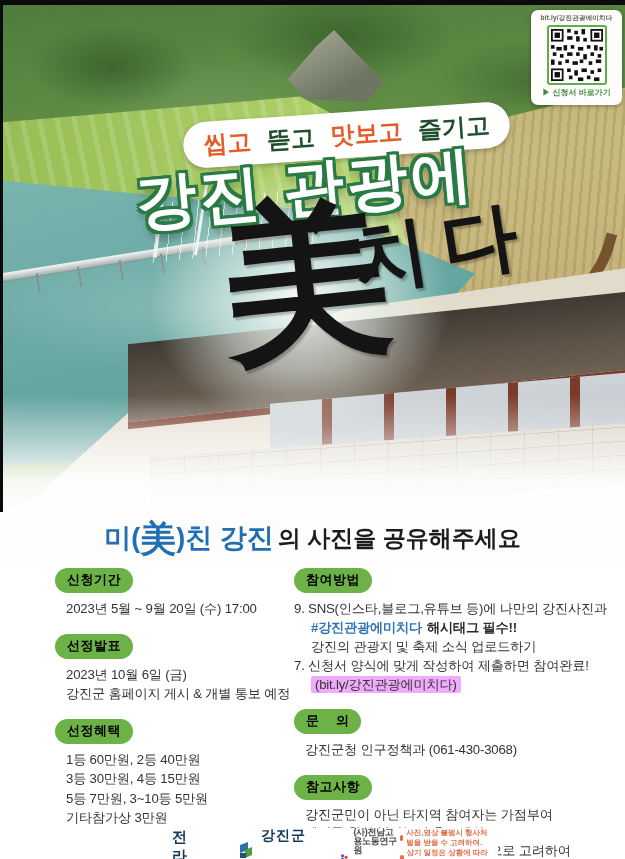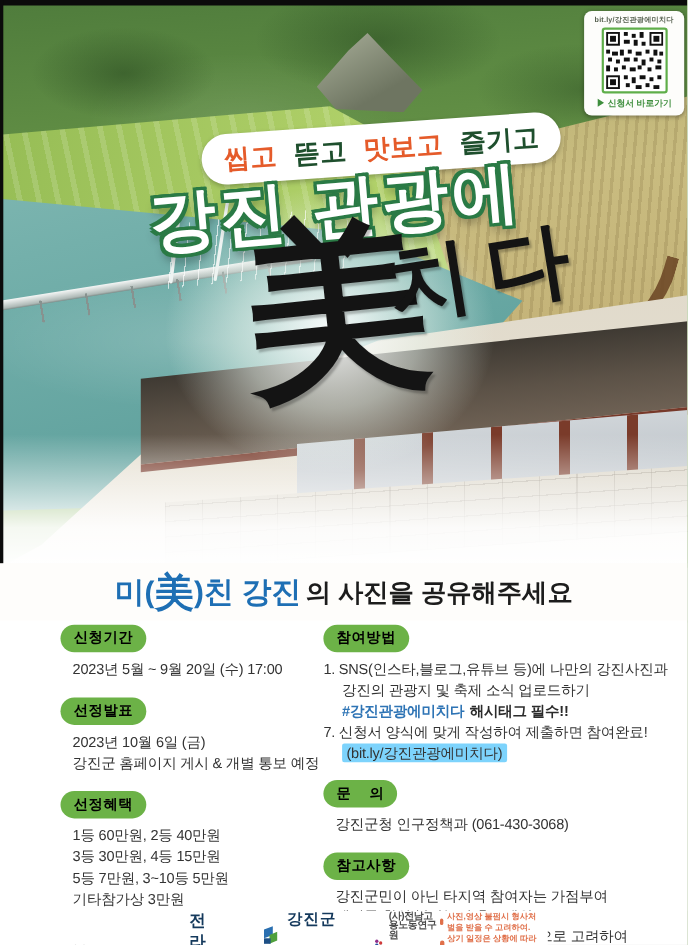--- a/index.html
+++ b/index.html
@@ -105,21 +105,21 @@
   .col-right{position:absolute;left:294px;top:2px;width:330px;}
   .sec{margin-bottom:15px;}
   .badge{display:inline-block;background:#6cb247;color:#000000;font-size:13px;font-weight:bold;
     padding:3px 12px 4px;border-radius:14px;white-space:pre;letter-spacing:.5px;text-align:right;}
   .line{font-size:13.2px;color:#333;line-height:19.5px;padding-left:11px;letter-spacing:-.2px;}
   .first-line{margin-top:6px;}
   .m-line{font-size:13.2px;color:#333;line-height:19px;letter-spacing:-.2px;}
   .m-ind{padding-left:17px;}
   .hashtag{color:#2e74b5;font-weight:bold;}
   .hash-suffix{margin-left:5px;font-weight:bold;color:#2b2b2b;}
-  .hl-yellow{background:#7dd3fc;padding:1px 4px;border-radius:2px;}
+  .hl-yellow{background:#f0abfc;padding:1px 4px;border-radius:2px;}
   .notes .line{line-height:18px;}
 
   
   .footer{position:absolute;left:0;top:828px;width:498px;height:31px;background:#fff;
     display:flex;align-items:flex-start;z-index:5;}
   .logo{display:flex;align-items:center;gap:5px;}
   .logo-text{font-size:15px;font-weight:bold;color:#14395c;letter-spacing:1px;}
   .logo-stack{display:flex;flex-direction:column;line-height:1;gap:24px;}
   .logo-sub{font-size:5.5px;color:#2a6fb0;letter-spacing:1.2px;margin-top:1px;font-weight:bold;}
   .logo3-text{font-size:9px;font-weight:bold;color:#4a4a4a;letter-spacing:-.3px;}
@@ -254,25 +254,25 @@
         <div class="line">3등 30만원, 4등 15만원</div>
         <div class="line">5등 7만원, 3~10등 5만원</div>
         <div class="line">기타참가상 3만원</div>
         <div class="line">최고서포터즈 50만원 지역사랑상품권 지급</div>
       </div>
     </div>
 
     <div class="col-right">
       <div class="sec">
         <span class="badge">참여방법</span>
-        <div class="m-line first-line">1. SNS(인스타,블로그,유튜브 등)에 나만의 강진사진과</div>
-        <div class="m-line m-ind">강진의 관광지 및 축제 소식 업로드하기</div>
+        <div class="m-line first-line">9. SNS(인스타,블로그,유튜브 등)에 나만의 강진사진과</div>
         <div class="m-line m-ind">
           <span class="hashtag">#강진관광에미치다</span><span class="hash-suffix">해시태그 필수!!</span>
         </div>
+        <div class="m-line m-ind">강진의 관광지 및 축제 소식 업로드하기</div>
         <div class="m-line">7. 신청서 양식에 맞게 작성하여 제출하면 참여완료!</div>
         <div class="m-line m-ind">
           <span class="hl-yellow">(bit.ly/강진관광에미치다)</span>
         </div>
       </div>
       <div class="sec">
         <span class="badge">문    의</span>
         <div class="line first-line">강진군청 인구정책과 (061-430-3068)</div>
       </div>
       <div class="sec notes">

